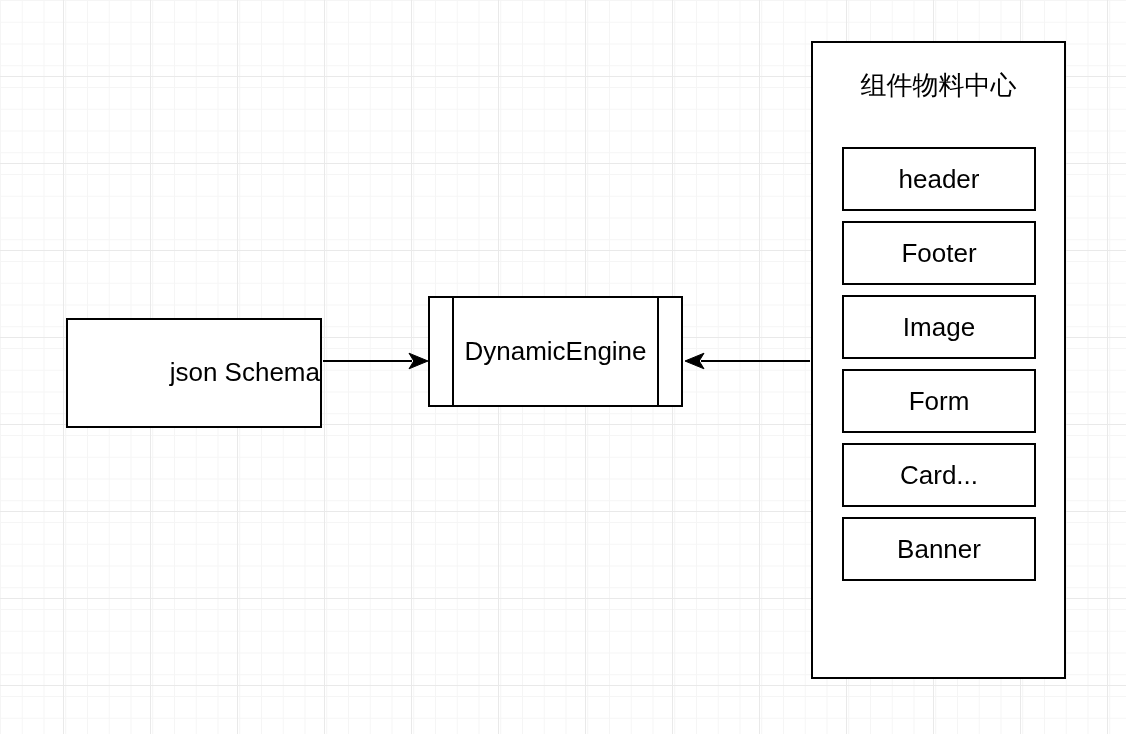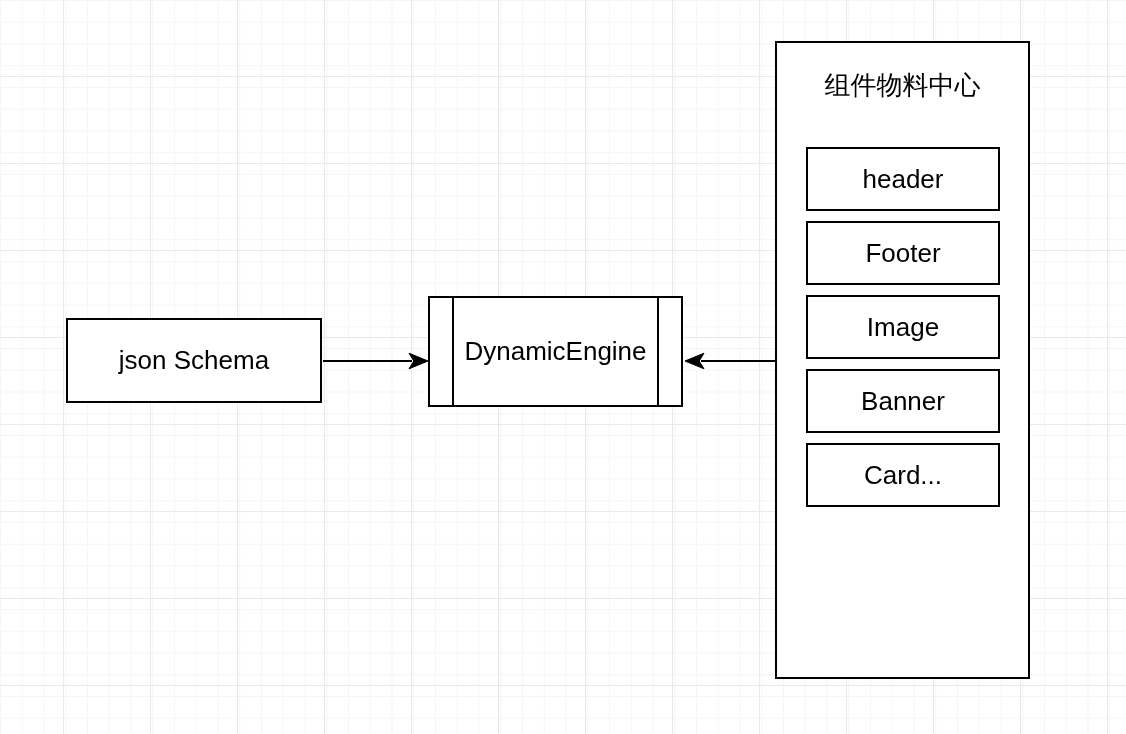--- a/index.html
+++ b/index.html
@@ -40,41 +40,42 @@
     align-items: center;
     justify-content: center;
     font-size: 26px;
     line-height: 1.2;
     white-space: nowrap;
   }
   .json-schema {
     left: 66px;
     top: 318px;
     width: 256px;
-    height: 85px;
+    height: 110px;
+    justify-content: flex-end;
   }
   .dynamic-engine {
     left: 428px;
     top: 296px;
     width: 255px;
     height: 111px;
   }
   .proc-bar {
     position: absolute;
     top: 0;
     bottom: 0;
     width: 2px;
     background: #000000;
   }
   .proc-bar.left  { left: 22px; }
   .proc-bar.right { right: 22px; }
   .material-center {
     position: absolute;
     box-sizing: border-box;
-    left: 775px;
+    left: 811px;
     top: 41px;
     width: 255px;
     height: 638px;
     background: #ffffff;
     border: 2px solid #000000;
   }
   .material-title {
     position: absolute;
     top: 25px;
     left: 0;
@@ -136,21 +137,24 @@
       <div class="component-box">
         <span>header</span>
       </div>
       <div class="component-box">
         <span>Footer</span>
       </div>
       <div class="component-box">
         <span>Image</span>
       </div>
       <div class="component-box">
-        <span>Banner</span>
+        <span>Form</span>
       </div>
       <div class="component-box">
         <span>Card...</span>
+      </div>
+      <div class="component-box">
+        <span>Banner</span>
       </div>
     </div>
   </div>
 
 </div>
 
 </body></html>

